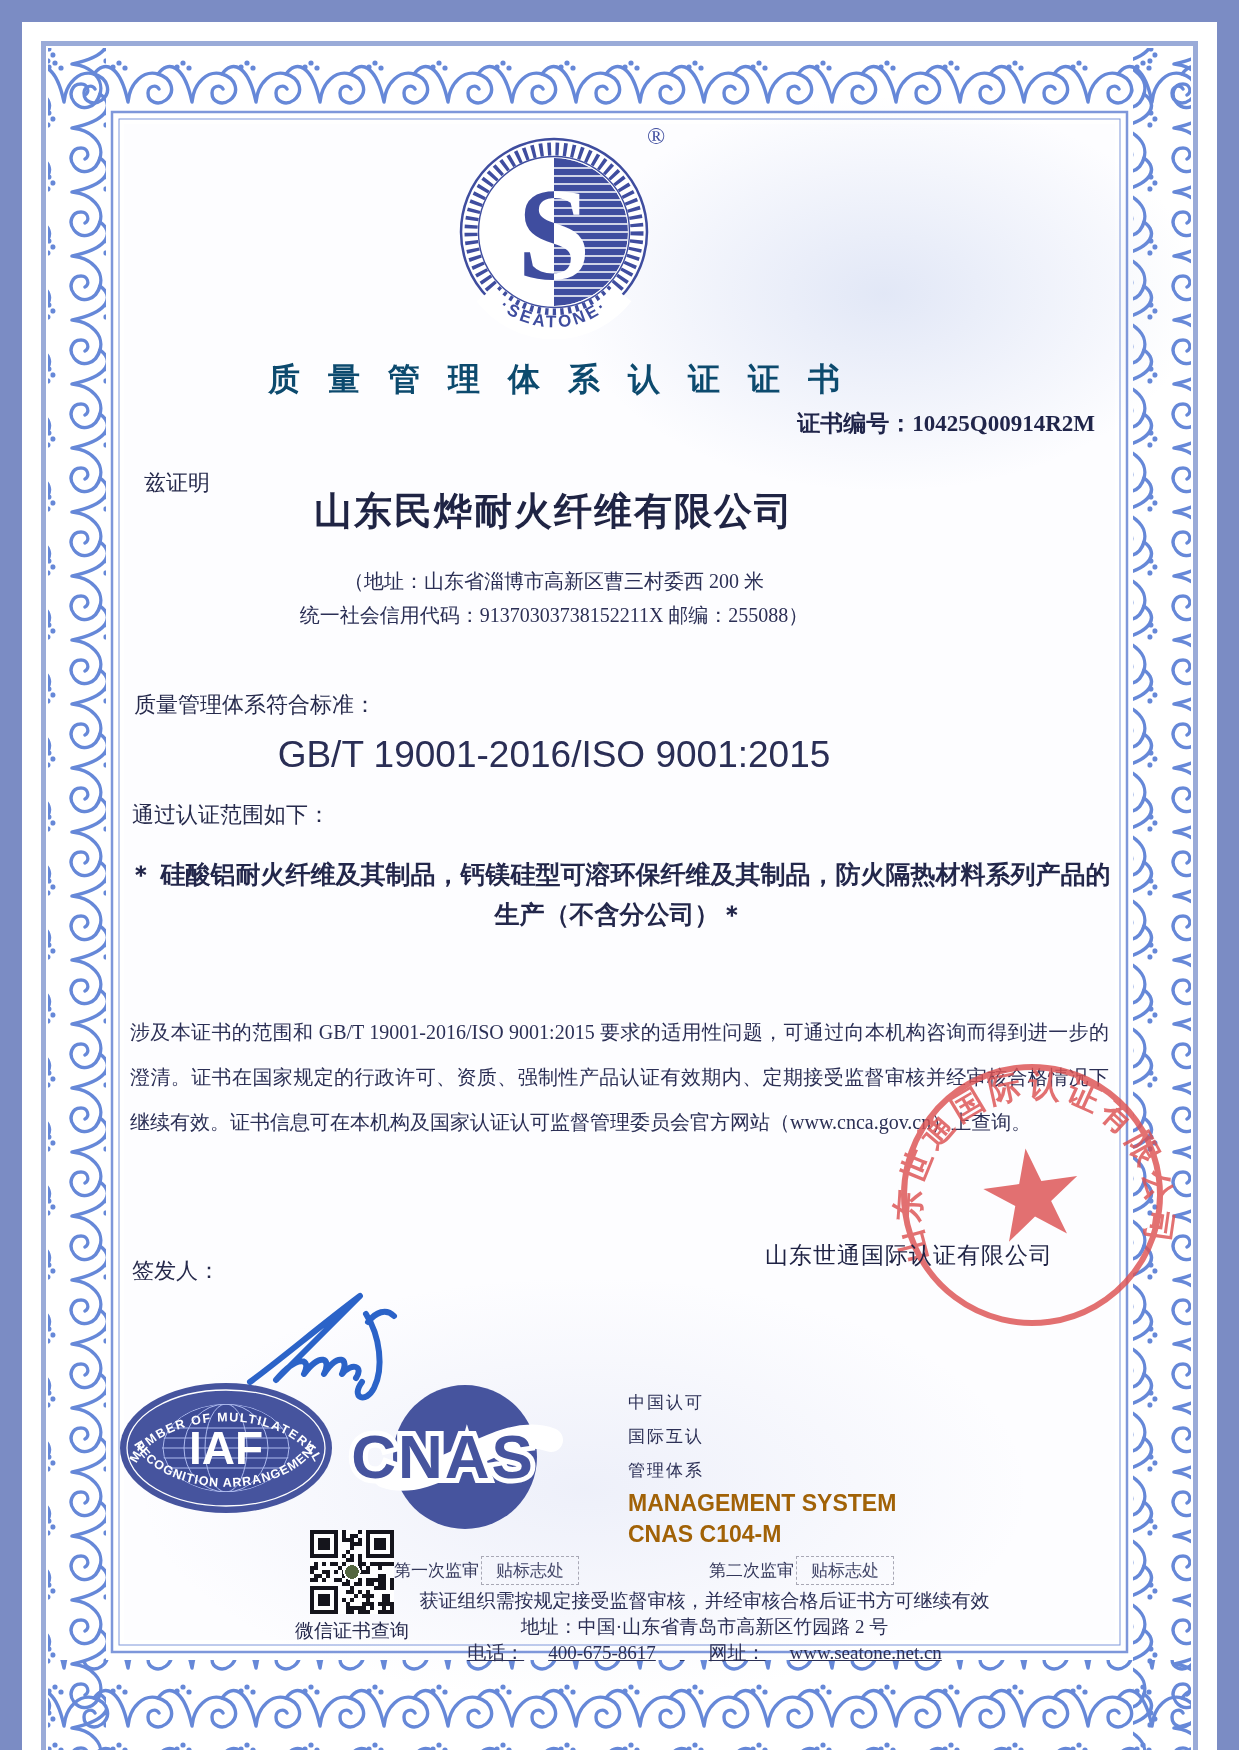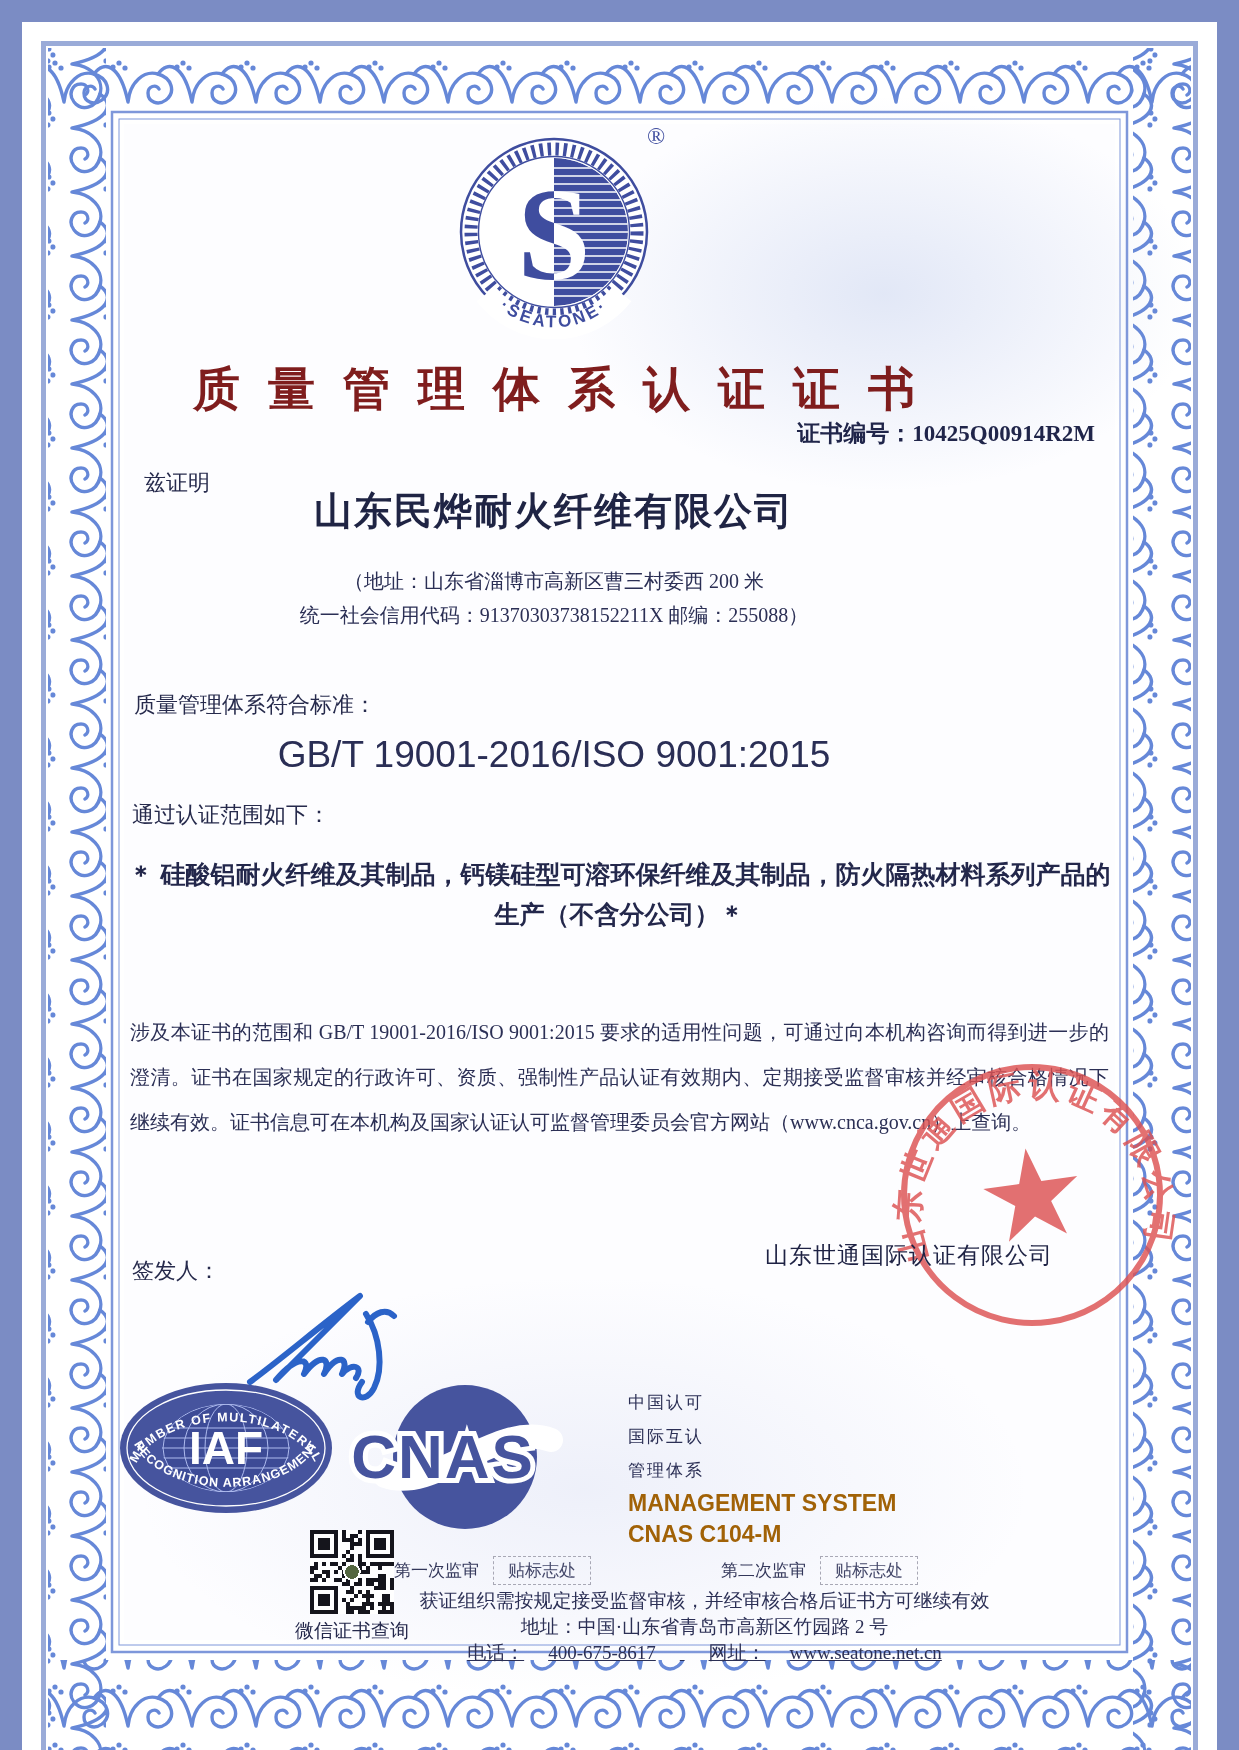--- a/index.html
+++ b/index.html
@@ -9,22 +9,22 @@
   .deco{position:absolute;left:0;top:0;}
   .inner{position:absolute;left:124px;top:124px;width:991px;height:1516px;background:#fdfdff;}
   .abs{position:absolute;}
   .wash{position:absolute;pointer-events:none;}
   .wash-a{left:440px;top:-30px;width:640px;height:400px;
           background:radial-gradient(ellipse at center,rgba(148,170,222,.26),rgba(148,170,222,0) 70%);}
   .wash-b{left:10px;top:1150px;width:900px;height:430px;
           background:radial-gradient(ellipse at center,rgba(158,172,222,.16),rgba(158,172,222,0) 70%);}
   .col{left:0;width:860px;text-align:center;}
   .logo-wrap{top:-10px;}
-  .title{top:234px;font-size:47px;font-weight:bold;letter-spacing:28px;text-indent:28px;color:#7f1d1d;white-space:nowrap;}
-  .certno{right:20px;top:294px;font-size:23px;font-weight:bold;color:#20254a;}
+  .title{top:234px;font-size:32px;font-weight:bold;letter-spacing:28px;text-indent:28px;color:#0c4a6e;white-space:nowrap;}
+  .certno{right:20px;top:284px;font-size:23px;font-weight:bold;color:#20254a;}
   .hereby{left:20px;top:344px;font-size:22px;}
   .company{top:362px;font-size:38px;font-weight:bold;letter-spacing:2px;color:#1f2444;}
   .addr{top:440px;font-size:20px;line-height:34px;color:#2b2f55;}
   .lbl{font-size:22px;color:#262a4c;}
   .std-label{left:10px;top:566px;}
   .std-value{top:610px;font-size:37px;font-family:"Liberation Sans","DejaVu Sans",sans-serif;color:#2a2e55;}
   .scope-label{left:8px;top:676px;}
   .scope{left:0;right:0;top:730px;text-align:center;font-size:25px;font-weight:600;line-height:40px;
          font-family:"Liberation Sans","DejaVu Sans",sans-serif;color:#23274b;}
   .note{left:6px;right:6px;top:886px;font-size:20px;line-height:45px;text-align:justify;color:#2b2f55;}
@@ -35,21 +35,21 @@
   .signature{left:116px;top:1150px;z-index:3;}
   .stamp{left:758px;top:921px;z-index:2;}
   .iaf{left:-6px;top:1256px;}
   .cnas{left:161px;top:1258px;}
   .cnas-text{left:504px;top:1262px;line-height:34px;}
   .cnas-text .ch{font-size:17px;letter-spacing:2px;color:#2b2f55;font-family:"Liberation Sans","DejaVu Sans",sans-serif;}
   .cnas-text .en{font-size:23px;font-weight:bold;color:#a16207;font-family:"Liberation Sans","DejaVu Sans",sans-serif;line-height:31px;}
   .qr{left:186px;top:1406px;}
   .qr-caption{left:148px;top:1494px;width:160px;text-align:center;font-size:19px;color:#23274b;}
   .audit-row{top:1432px;left:270px;font-size:17px;color:#33375a;display:flex;align-items:center;}
-  .audit-row .box{border:1px dashed #a8a8b5;padding:2px 14px;margin-left:14px;color:#44486a;}
+  .audit-row .box{border:1px dashed #a8a8b5;padding:2px 14px;margin-left:2px;color:#44486a;}
   .audit-row .gap{width:130px;}
   .foot{left:170px;right:0;text-align:center;font-size:19px;color:#2b2f55;margin-top:8px;}
   .f1{top:1456px;} .f2{top:1482px;} .f3{top:1508px;text-decoration:underline;}
   .f3 span{margin:0 12px;}
 </style>
 </head>
 <body>
 
 <div class="page">
 

